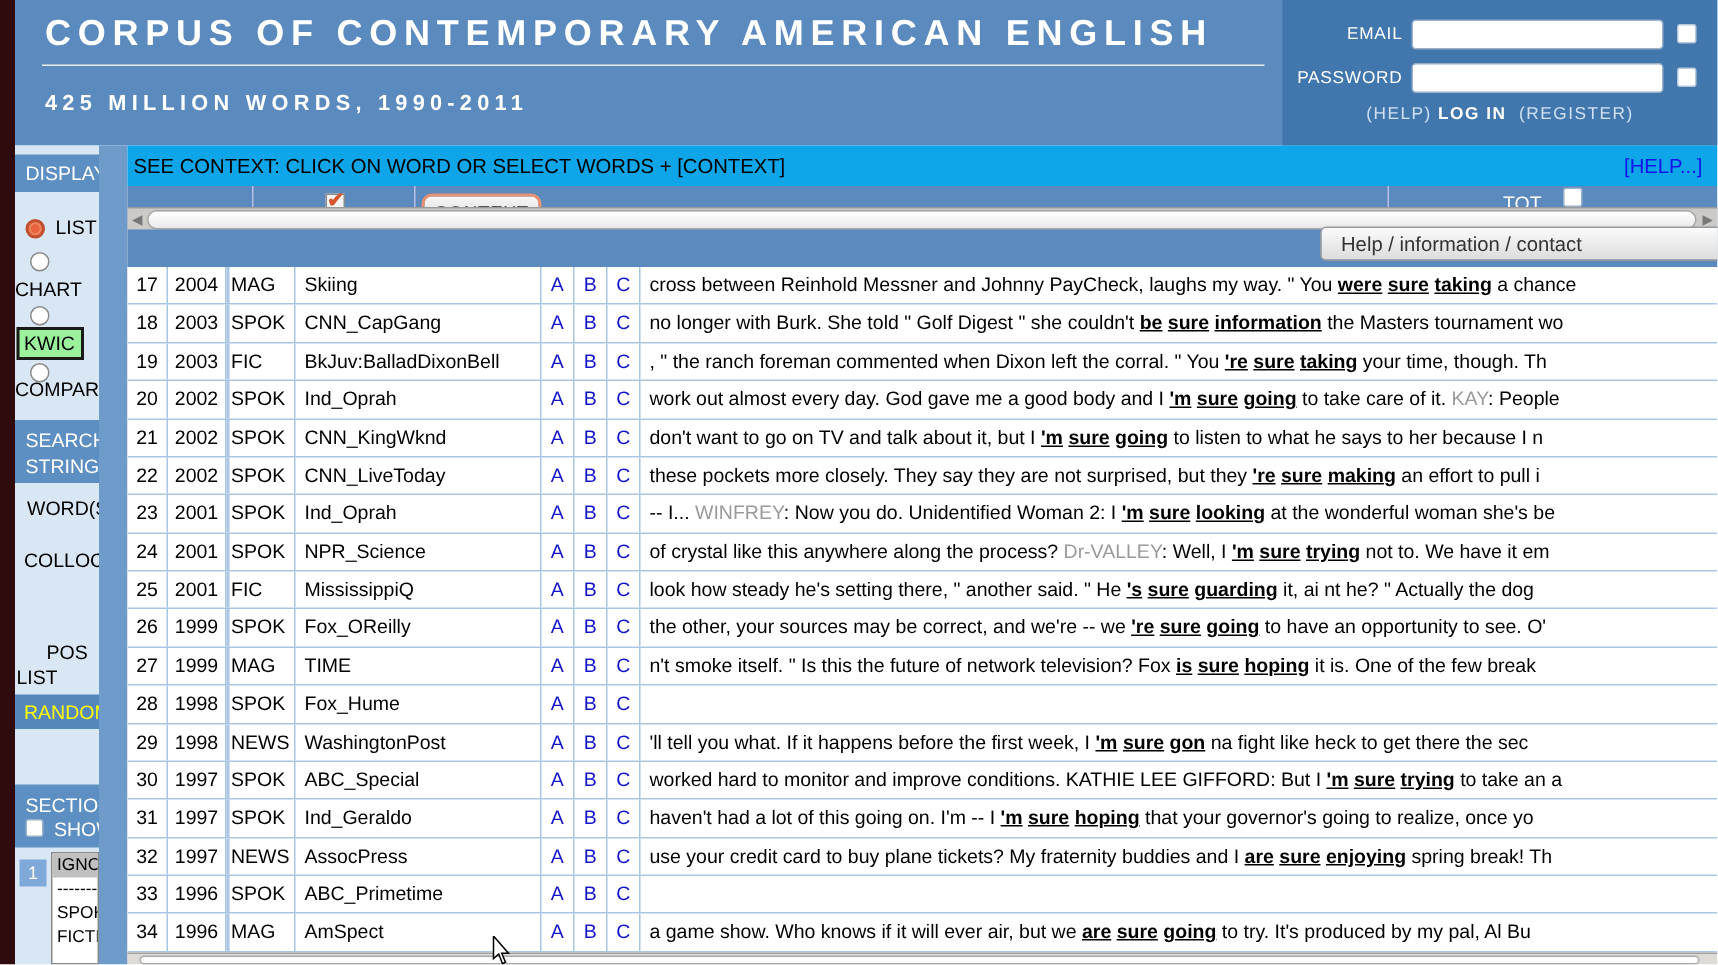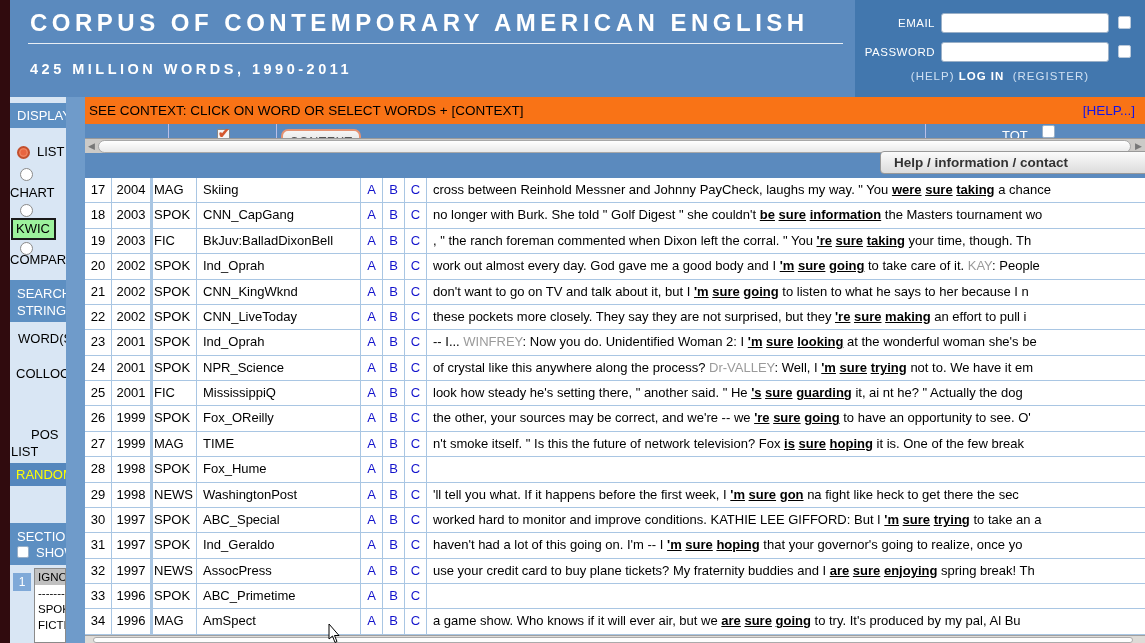--- a/index.html
+++ b/index.html
@@ -46,21 +46,21 @@
     background:#fff; border:1px solid #9ab0c8; border-radius:2px; }
   #show-label { position:absolute; left:26px; top:22px; font-size:13px; color:#fff; }
   #sec-index { position:absolute; left:3px; top:476px; width:18px; height:18px;
     background:#7fa9d8; color:#fff; font-size:12px; text-align:center; line-height:18px; }
   #sections-list { position:absolute; left:24px; top:471px; width:32px; height:75px;
     background:#fff; border:1px solid #8a8a8a; overflow:hidden; }
   .list-opt { font-size:11.5px; color:#000; padding:2px 0 2px 3px; white-space:nowrap; }
   .list-opt.sel { background:#c0c0c0; }
 
   
-  #context-bar { left:85px; top:97px; width:1060px; height:27px; background:#f97316; }
+  #context-bar { left:85px; top:97px; width:1060px; height:27px; background:#0ea5e9; }
   #context-msg { position:absolute; left:4px; top:6px; font-size:13.5px; color:#000; white-space:nowrap; }
   #help-link { position:absolute; right:10px; top:6px; font-size:13.5px; color:#1414e6; cursor:pointer; }
   #toolbar { left:85px; top:124px; width:1060px; height:29px; background:#5b8abe; }
   .tb-sep { position:absolute; top:0; width:1px; height:14px; background:#b9bfe8; }
   #tb-checkicon { position:absolute; left:132px; top:5px; width:13px; height:11px;
     background:#f5f5f5; border:1px solid #888; }
   #tb-checkicon::after { content:"✔"; position:absolute; left:0px; top:-5px;
     color:#d4572e; font-size:14px; font-weight:bold; }
   #context-btn { position:absolute; left:196px; top:5px; width:80px; height:24px;
     border:2px solid #e69272; border-radius:7px; background:linear-gradient(#f6f6f6,#d8d8d8);
@@ -70,21 +70,21 @@
   #tot-check { position:absolute; left:957px; top:1px; width:13px; height:13px;
     background:#fff; border:1px solid #9ab0c8; border-radius:2px; }
 
   
   #hscroll { left:85px; top:138px; width:1060px; height:15px;
     background:#cccac7; border-top:1px solid #9a9a9a; }
   .scroll-arrow { position:absolute; top:1px; width:13px; height:13px; color:#777;
     font-size:9px; text-align:center; line-height:13px; }
   #hthumb { position:absolute; left:13px; top:1px; width:1033px; height:13px;
     background:linear-gradient(#ffffff,#e9e9e9); border:1px solid #a8a8a8; border-radius:7px; }
-  #blue-strip2 { left:85px; top:153px; width:1060px; height:25px; background:#5b8abe;font-weight:bold; }
+  #blue-strip2 { left:85px; top:153px; width:1060px; height:25px; background:#5b8abe; }
   #help-btn { position:absolute; left:795px; top:-2px; width:270px; height:23px;
     background:linear-gradient(#fbfbfb,#dcdcdc); border:1px solid #999; border-radius:4px;
     color:#333; font-size:13.5px; padding:3px 0 0 13px; white-space:nowrap; }
 
   
   #kwic-table { left:85px; top:178px; width:1060px; height:457px; background:#fff; overflow:hidden; }
   .trow { display:flex; height:25.39px; border-bottom:1px solid #a9c6e3; }
   .tc { border-right:1px solid #a9c6e3; font-size:13px; color:#000;
     padding-top:4px; overflow:hidden; white-space:nowrap; flex:none; }
   .tc.num { width:27px; text-align:center; }

